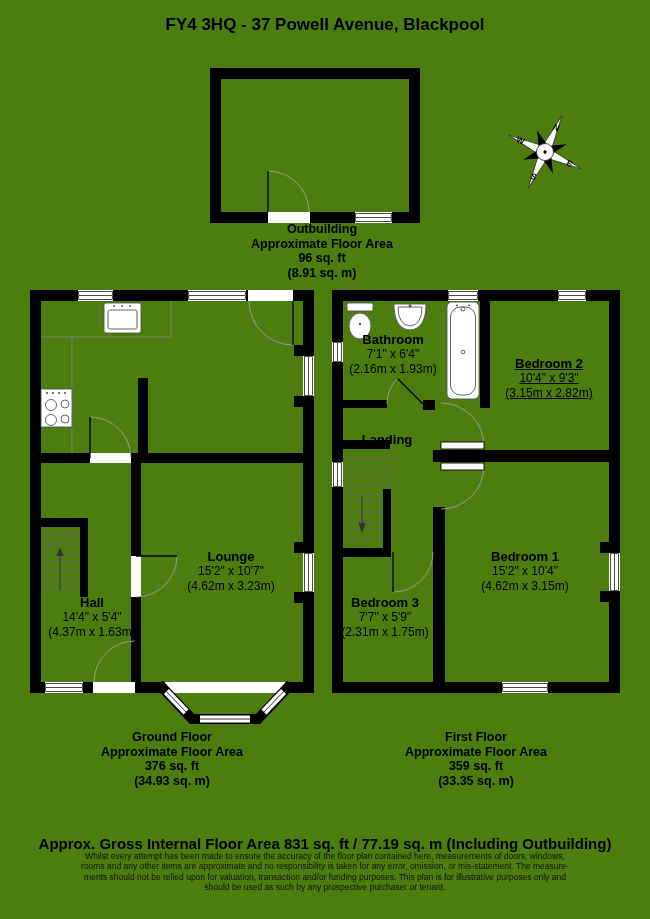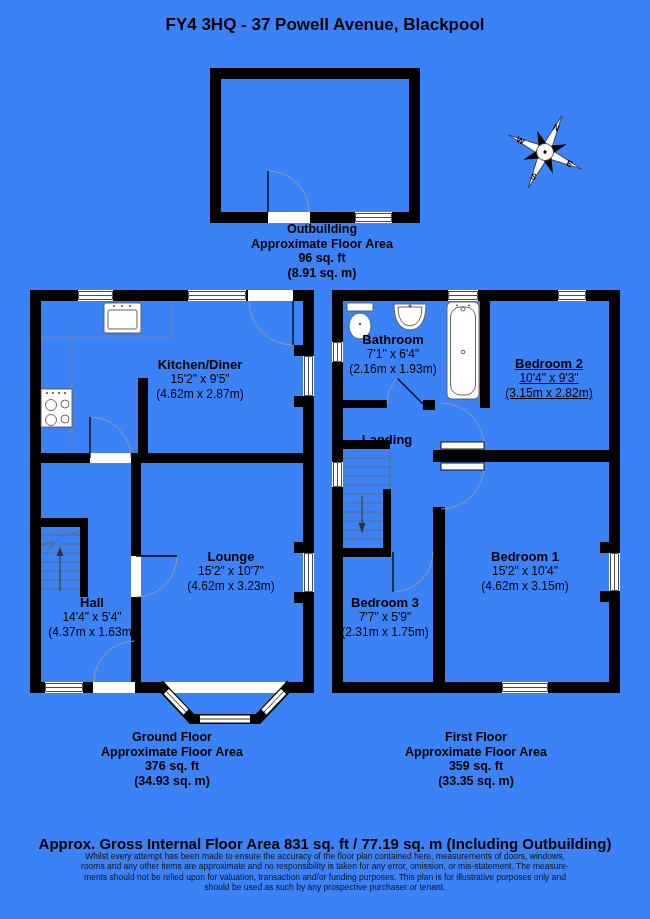--- a/index.html
+++ b/index.html
@@ -1,17 +1,17 @@
 <!DOCTYPE html>
 <html><head>
 <meta charset="utf-8">
 <style>
   html,body{margin:0;padding:0;background:#ffffff;}
   .canvas{
-    position:relative;width:650px;height:919px;background:#3b82f6;
+    position:relative;width:650px;height:919px;background:#4d7c0f;
     font-family:"Liberation Sans", sans-serif;color:#000;overflow:hidden;
   }
   .plan{position:absolute;}
   .lbl{position:absolute;transform:translateX(-50%);text-align:center;white-space:nowrap;}
   .page-title{font-size:17px;font-weight:bold;}
   .room-name{font-size:13px;font-weight:bold;line-height:15px;}
   .room-dim{font-size:12px;line-height:15px;}
   .floor-footer div{font-size:12.5px;font-weight:bold;line-height:14.6px;}
   .summary-bold{font-size:15px;font-weight:bold;}
   .disclaimer{position:absolute;left:0;right:0;text-align:center;}
@@ -175,25 +175,20 @@
       <circle cx="53" cy="393" r="1.1" fill="#555" stroke="none"></circle>
       <circle cx="59" cy="393" r="1.1" fill="#555" stroke="none"></circle>
       <circle cx="65" cy="393" r="1.1" fill="#555" stroke="none"></circle>
       <circle cx="51" cy="405" r="5.5"></circle>
       <circle cx="65" cy="404" r="4"></circle>
       <circle cx="51" cy="420" r="5.5"></circle>
       <circle cx="65" cy="419" r="4"></circle>
     </g>
   </svg>
 
-  <div class="lbl" style="left:200px;top:357px;">
-    <div class="room-name">Kitchen/Diner</div>
-    <div class="room-dim">15'2" x 9'5"</div>
-    <div class="room-dim">(4.62m x 2.87m)</div>
-  </div>
   <div class="lbl" style="left:231px;top:549px;">
     <div class="room-name">Lounge</div>
     <div class="room-dim">15'2" x 10'7"</div>
     <div class="room-dim">(4.62m x 3.23m)</div>
   </div>
   <div class="lbl" style="left:92px;top:595px;">
     <div class="room-name">Hall</div>
     <div class="room-dim">14'4" x 5'4"</div>
     <div class="room-dim">(4.37m x 1.63m)</div>
   </div>

